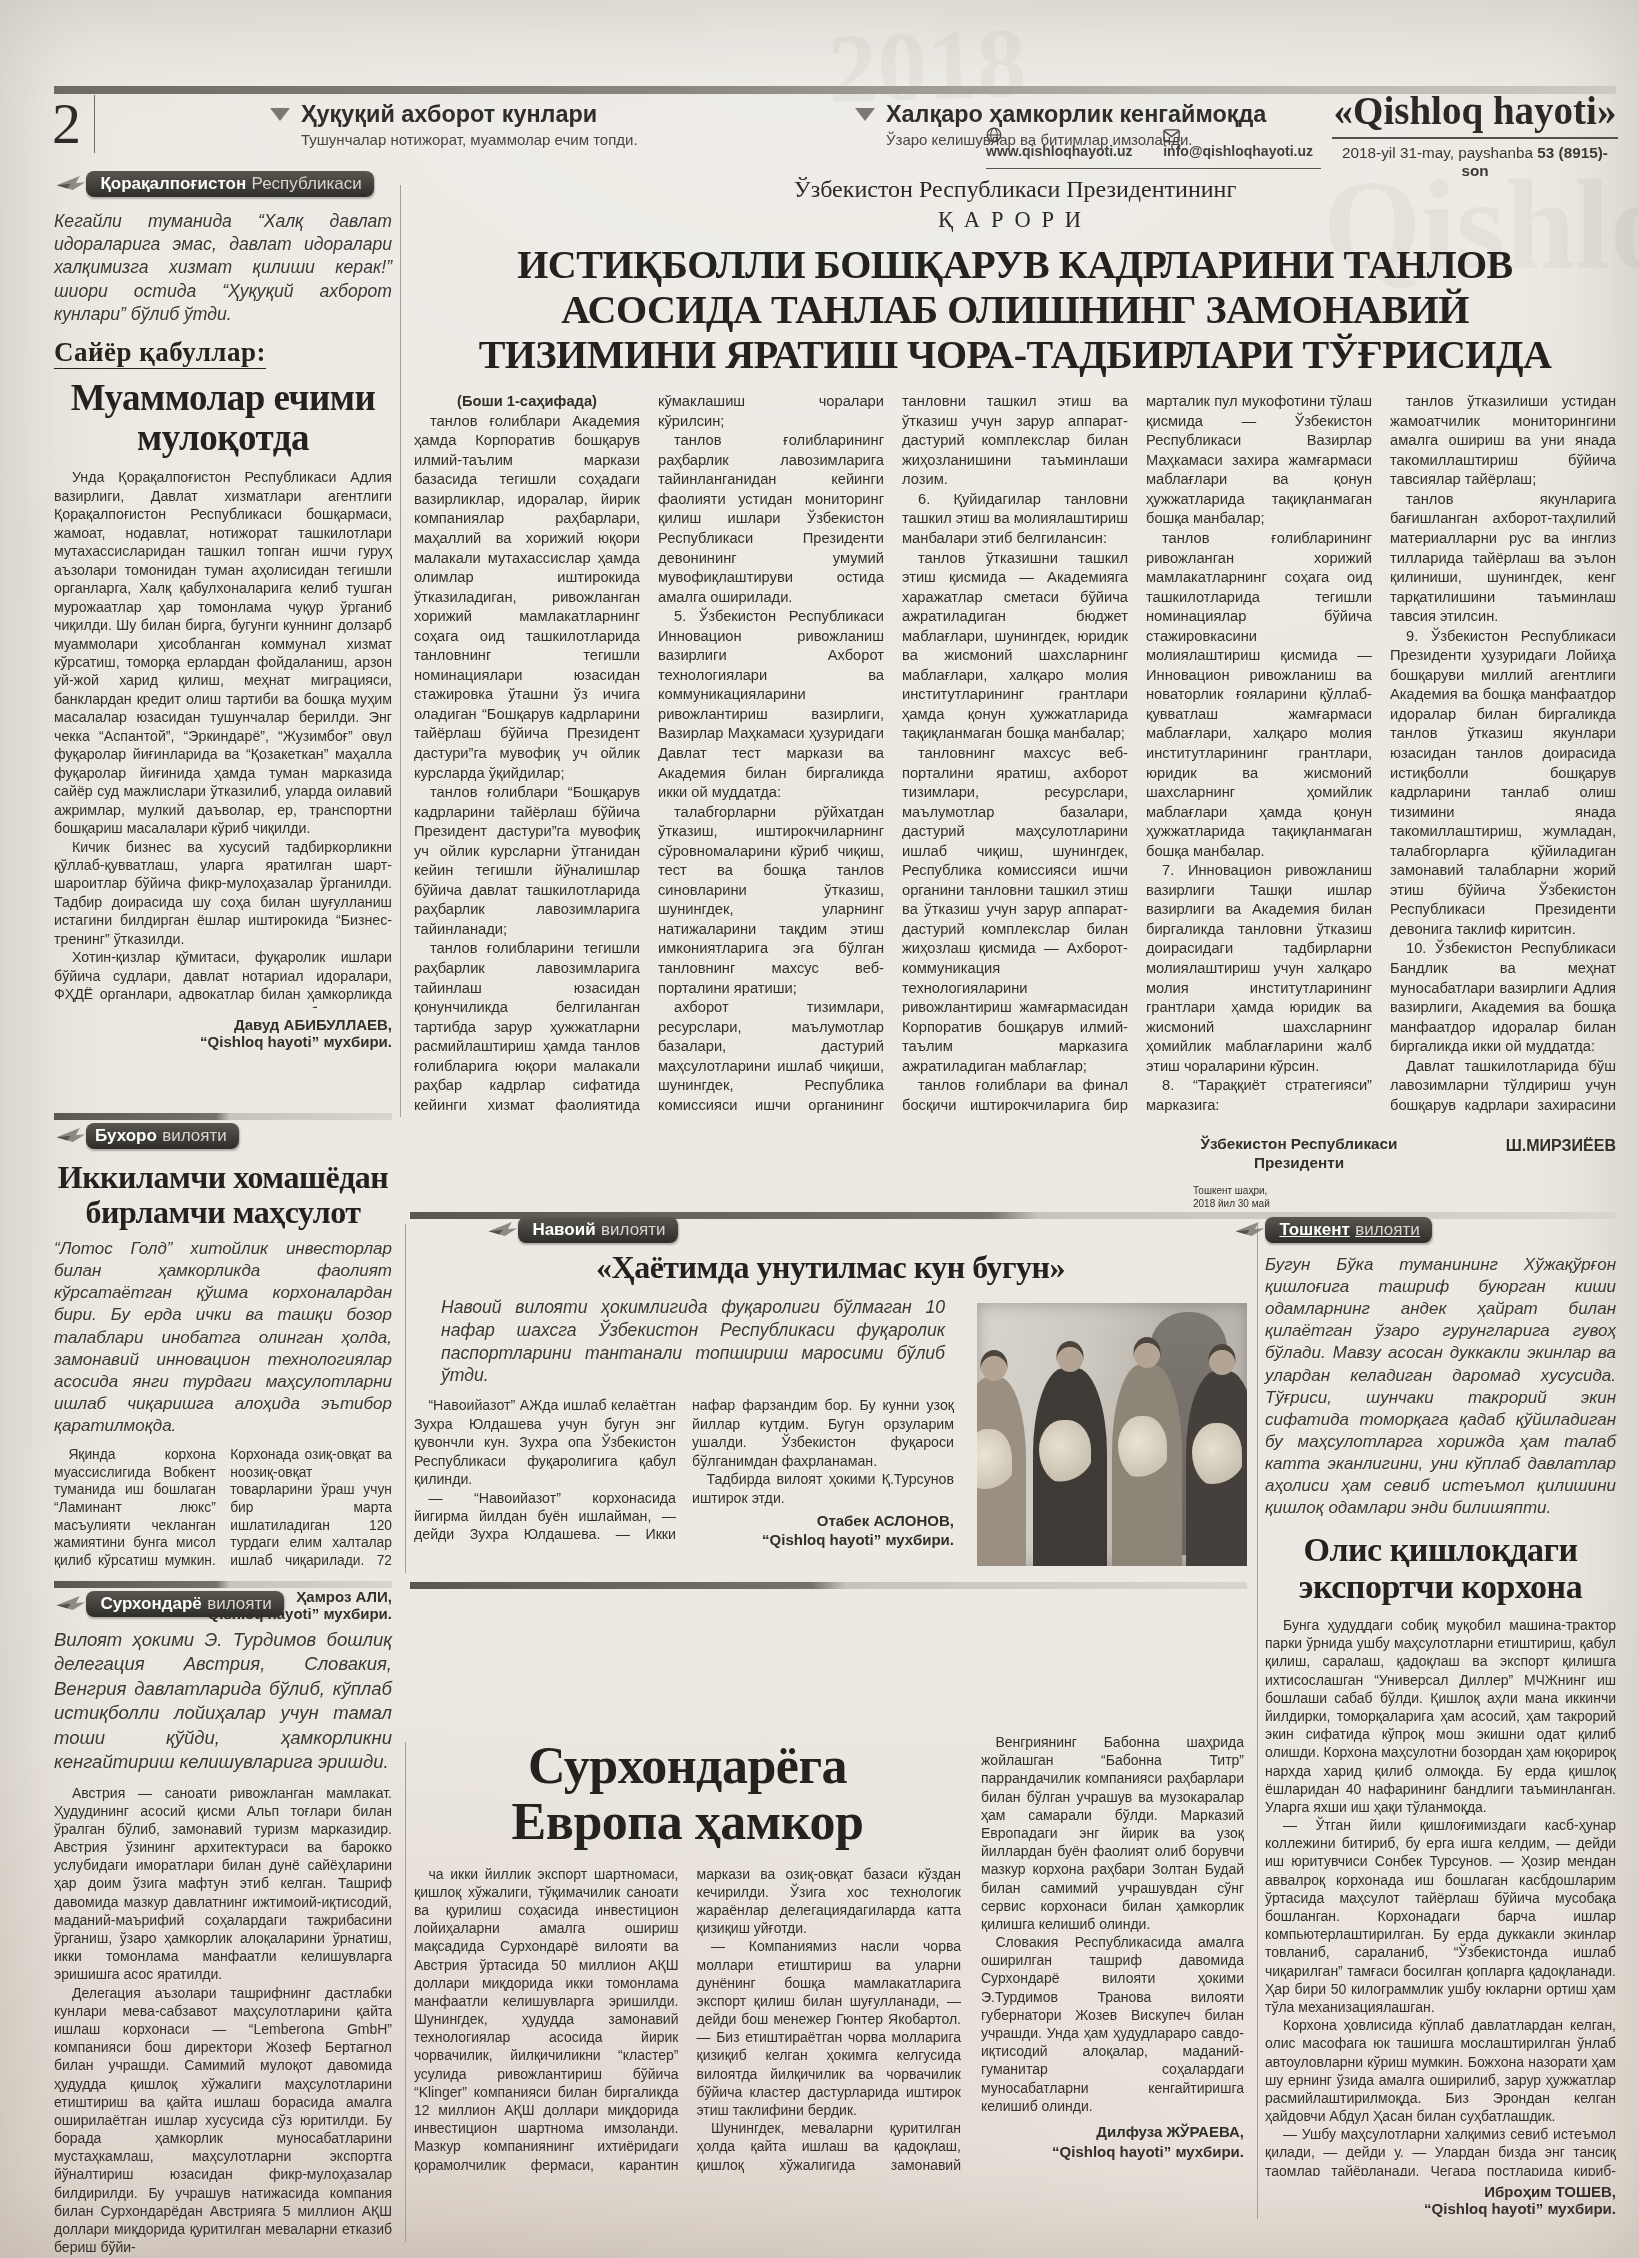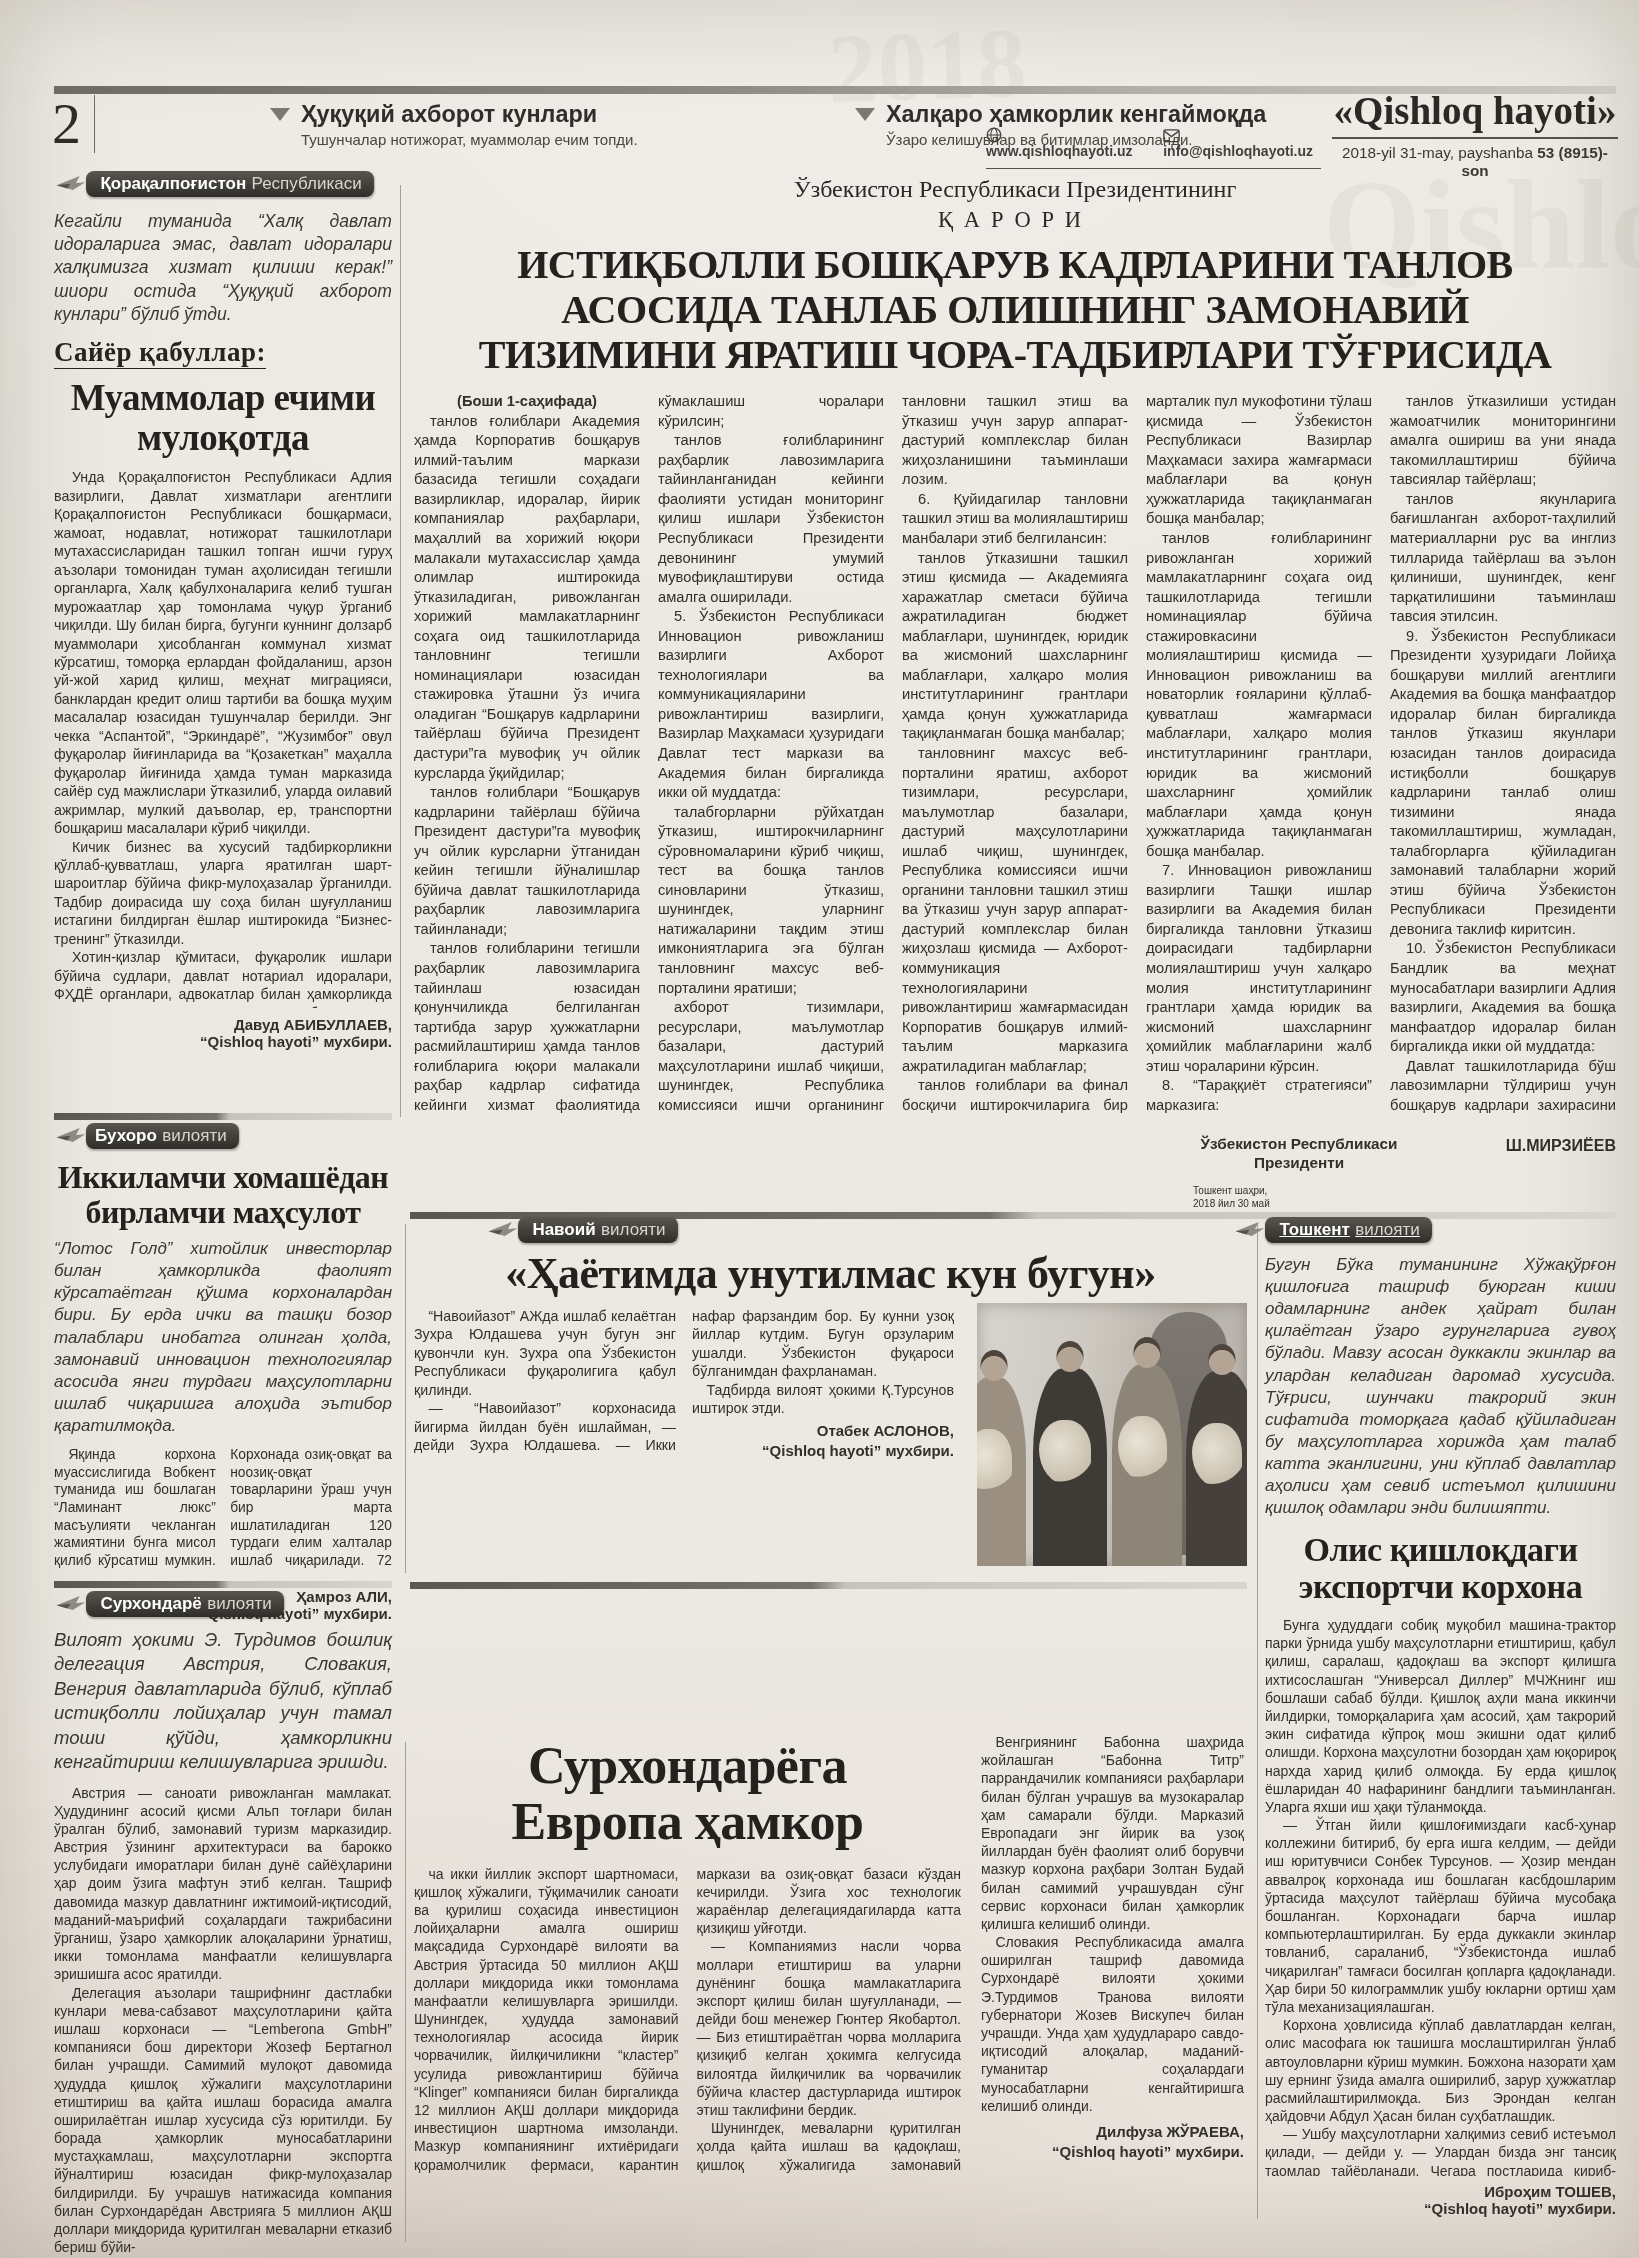--- a/index.html
+++ b/index.html
@@ -73,21 +73,21 @@
   
   .art-b{position:absolute;left:54px;top:1123px;width:338px;}
   .art-b h1{font-size:32px;margin:10.8px 0 9px;}
   .art-b .lead{font-size:17px;line-height:1.3;}
   .art-b .cols{column-count:2;column-gap:14.4px;font-size:13.8px;line-height:1.28;height:135px;margin-top:9px;}
   .art-b .cols p{margin:0;text-indent:14.4px;}
 
   
   .art-n{position:absolute;left:414px;top:1217px;width:833px;height:358px;}
   .art-n .badge-row{margin-left:72px;}
-  .art-n h1{font-size:44px;margin:7.2px 0 9px;}
+  .art-n h1{font-size:32px;margin:7.2px 0 9px;}
   .art-n .flex{display:flex;gap:16px;}
   .art-n .txt{width:540px;}
   .art-n .lead{font-size:17.6px;line-height:1.3;width:504px;margin:1.8px 0 9px 27px;}
   .art-n .cols{column-count:2;column-gap:16px;font-size:14.2px;line-height:1.3;height:160px;overflow:hidden;text-align:justify;}
   .art-n .cols p{margin:0;text-indent:14.4px;}
   .art-n .cols .author{margin-top:3.6px;}
   .photo{position:absolute;right:0;top:86px;width:270px;height:263px;overflow:hidden;
          background:linear-gradient(100deg,#d8d5ce 0%,#cdc9c1 38%,#b5b1a9 68%,#c2beb6 100%);
          box-shadow:inset 0 0 16px rgba(60,50,40,.35);}
   .photo .door{position:absolute;right:20px;top:9px;width:77px;height:243px;background:linear-gradient(180deg,#7d7872,#6a655f);border-radius:36px 36px 0 0;}
@@ -256,20 +256,21 @@
         <svg width="31" height="20" viewBox="0 0 40 22">
             <path d="M2 14 L32 2 L27 11 L39 10 L23 20 Z" fill="#8d8a84"></path>
             <path d="M2 14 L20 12 L16 18 Z" fill="#55524d"></path>
           </svg>
         <span class="b1">Навоий</span><span class="b2">вилояти</span>
       </div>
     </div>
     <h1 class="serif-title">«Ҳаётимда унутилмас кун бугун»</h1>
     <div class="flex">
       <div class="txt">
+        <div class="lead">Навоий вилояти ҳокимлигида фуқаролиги бўлмаган 10 нафар шахсга Ўзбекистон Республикаси фуқаролик паспортларини тантанали топшириш маросими бўлиб ўтди.</div>
         <div class="cols">
           <div>
               <p>“Навоийазот” АЖда ишлаб келаётган Зухра Юлдашева учун бугун энг қувончли кун. Зухра опа Ўзбекистон Республикаси фуқаролигига қабул қилинди.</p>
               <p>— “Навоийазот” корхонасида йигирма йилдан буён ишлайман, — дейди Зухра Юлдашева. — Икки нафар фарзандим бор. Бу кунни узоқ йиллар кутдим. Бугун орзуларим ушалди. Ўзбекистон фуқароси бўлганимдан фахрланаман.</p>
               <p>Тадбирда вилоят ҳокими Қ.Турсунов иштирок этди.</p>
             </div>
           <div class="author">
             <div>Отабек АСЛОНОВ,</div>
             <div>“Qishloq hayoti” мухбири.</div>
           </div>

